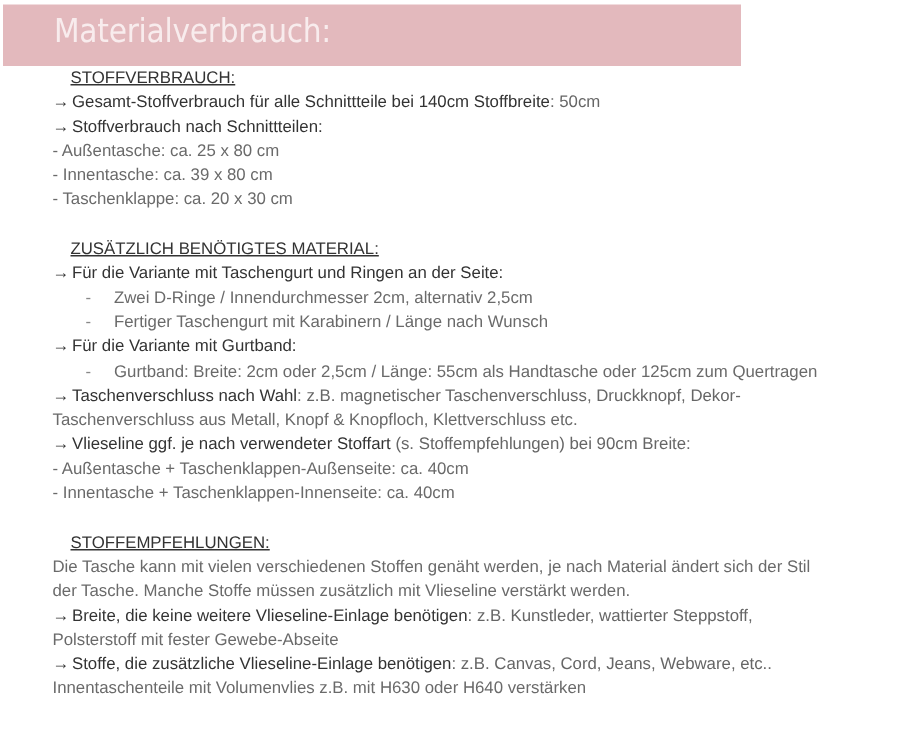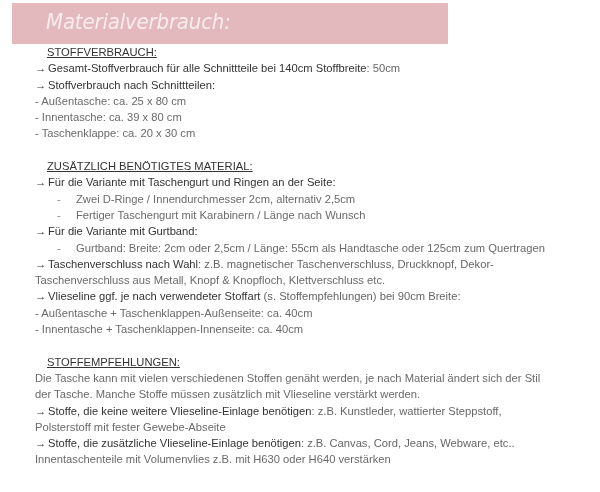--- a/index.html
+++ b/index.html
@@ -1,19 +1,19 @@
 <!DOCTYPE html>
 <html><head>
 <meta charset="utf-8">
 <style>
   html, body { margin: 0; padding: 0; background: #ffffff; }
   body { width: 600px; height: 492px; position: relative; overflow: hidden;
          font-family: "Liberation Sans", "DejaVu Sans", sans-serif; }
-  .banner { position: absolute; left: 12px; top: 3px; width: 436px; height: 41px;
-            background: #e3b9bd; font-style: italic; }
+  .banner { position: absolute; left: 2px; top: 3px; width: 492px; height: 41px;
+            background: #e3b9bd; }
   .banner-title { position: absolute; left: 34px; top: 6px; font-size: 22px;
                   color: #f8eced; font-weight: 300; letter-spacing: -0.2px;
                   font-family: "DejaVu Sans", sans-serif; font-weight: normal;
                   transform: scaleX(0.9); transform-origin: left; }
   .content { position: absolute; left: 35px; top: 44px; right: 10px;
              font-size: 11.2px; line-height: 16.3px; color: #555;
              font-family: "Liberation Sans", sans-serif; }
   .line { white-space: nowrap; height: 16.3px; }
   .heading { color: #333; text-decoration: underline; text-transform: uppercase; margin-left: 12px; }
   .arrow-line { color: #333; }
@@ -69,20 +69,20 @@
     <span class="arrow">→</span><span>Vlieseline ggf. je nach verwendeter Stoffart</span><span class="val"> (s. Stoffempfehlungen) bei 90cm Breite:</span>
   </div>
   <div class="line plain">- Außentasche + Taschenklappen-Außenseite: ca. 40cm</div>
   <div class="line plain">- Innentasche + Taschenklappen-Innenseite: ca. 40cm</div>
   <div class="gap"></div>
 
   <div class="line heading">STOFFEMPFEHLUNGEN:</div>
   <div class="line plain">Die Tasche kann mit vielen verschiedenen Stoffen genäht werden, je nach Material ändert sich der Stil</div>
   <div class="line plain">der Tasche. Manche Stoffe müssen zusätzlich mit Vlieseline verstärkt werden.</div>
   <div class="line arrow-line">
-    <span class="arrow">→</span><span>Stoffe, die keine weitere Vlieseline-Einlage benötigen</span><span class="val">: z.B. Kunstleder, wattierter Steppstoff,</span>
+    <span class="arrow">→</span><span>Breite, die keine weitere Vlieseline-Einlage benötigen</span><span class="val">: z.B. Kunstleder, wattierter Steppstoff,</span>
   </div>
   <div class="line plain">Polsterstoff mit fester Gewebe-Abseite</div>
   <div class="line arrow-line">
     <span class="arrow">→</span><span>Stoffe, die zusätzliche Vlieseline-Einlage benötigen</span><span class="val">: z.B. Canvas, Cord, Jeans, Webware, etc..</span>
   </div>
   <div class="line plain">Innentaschenteile mit Volumenvlies z.B. mit H630 oder H640 verstärken</div>
 </div>
 
 </body></html>

